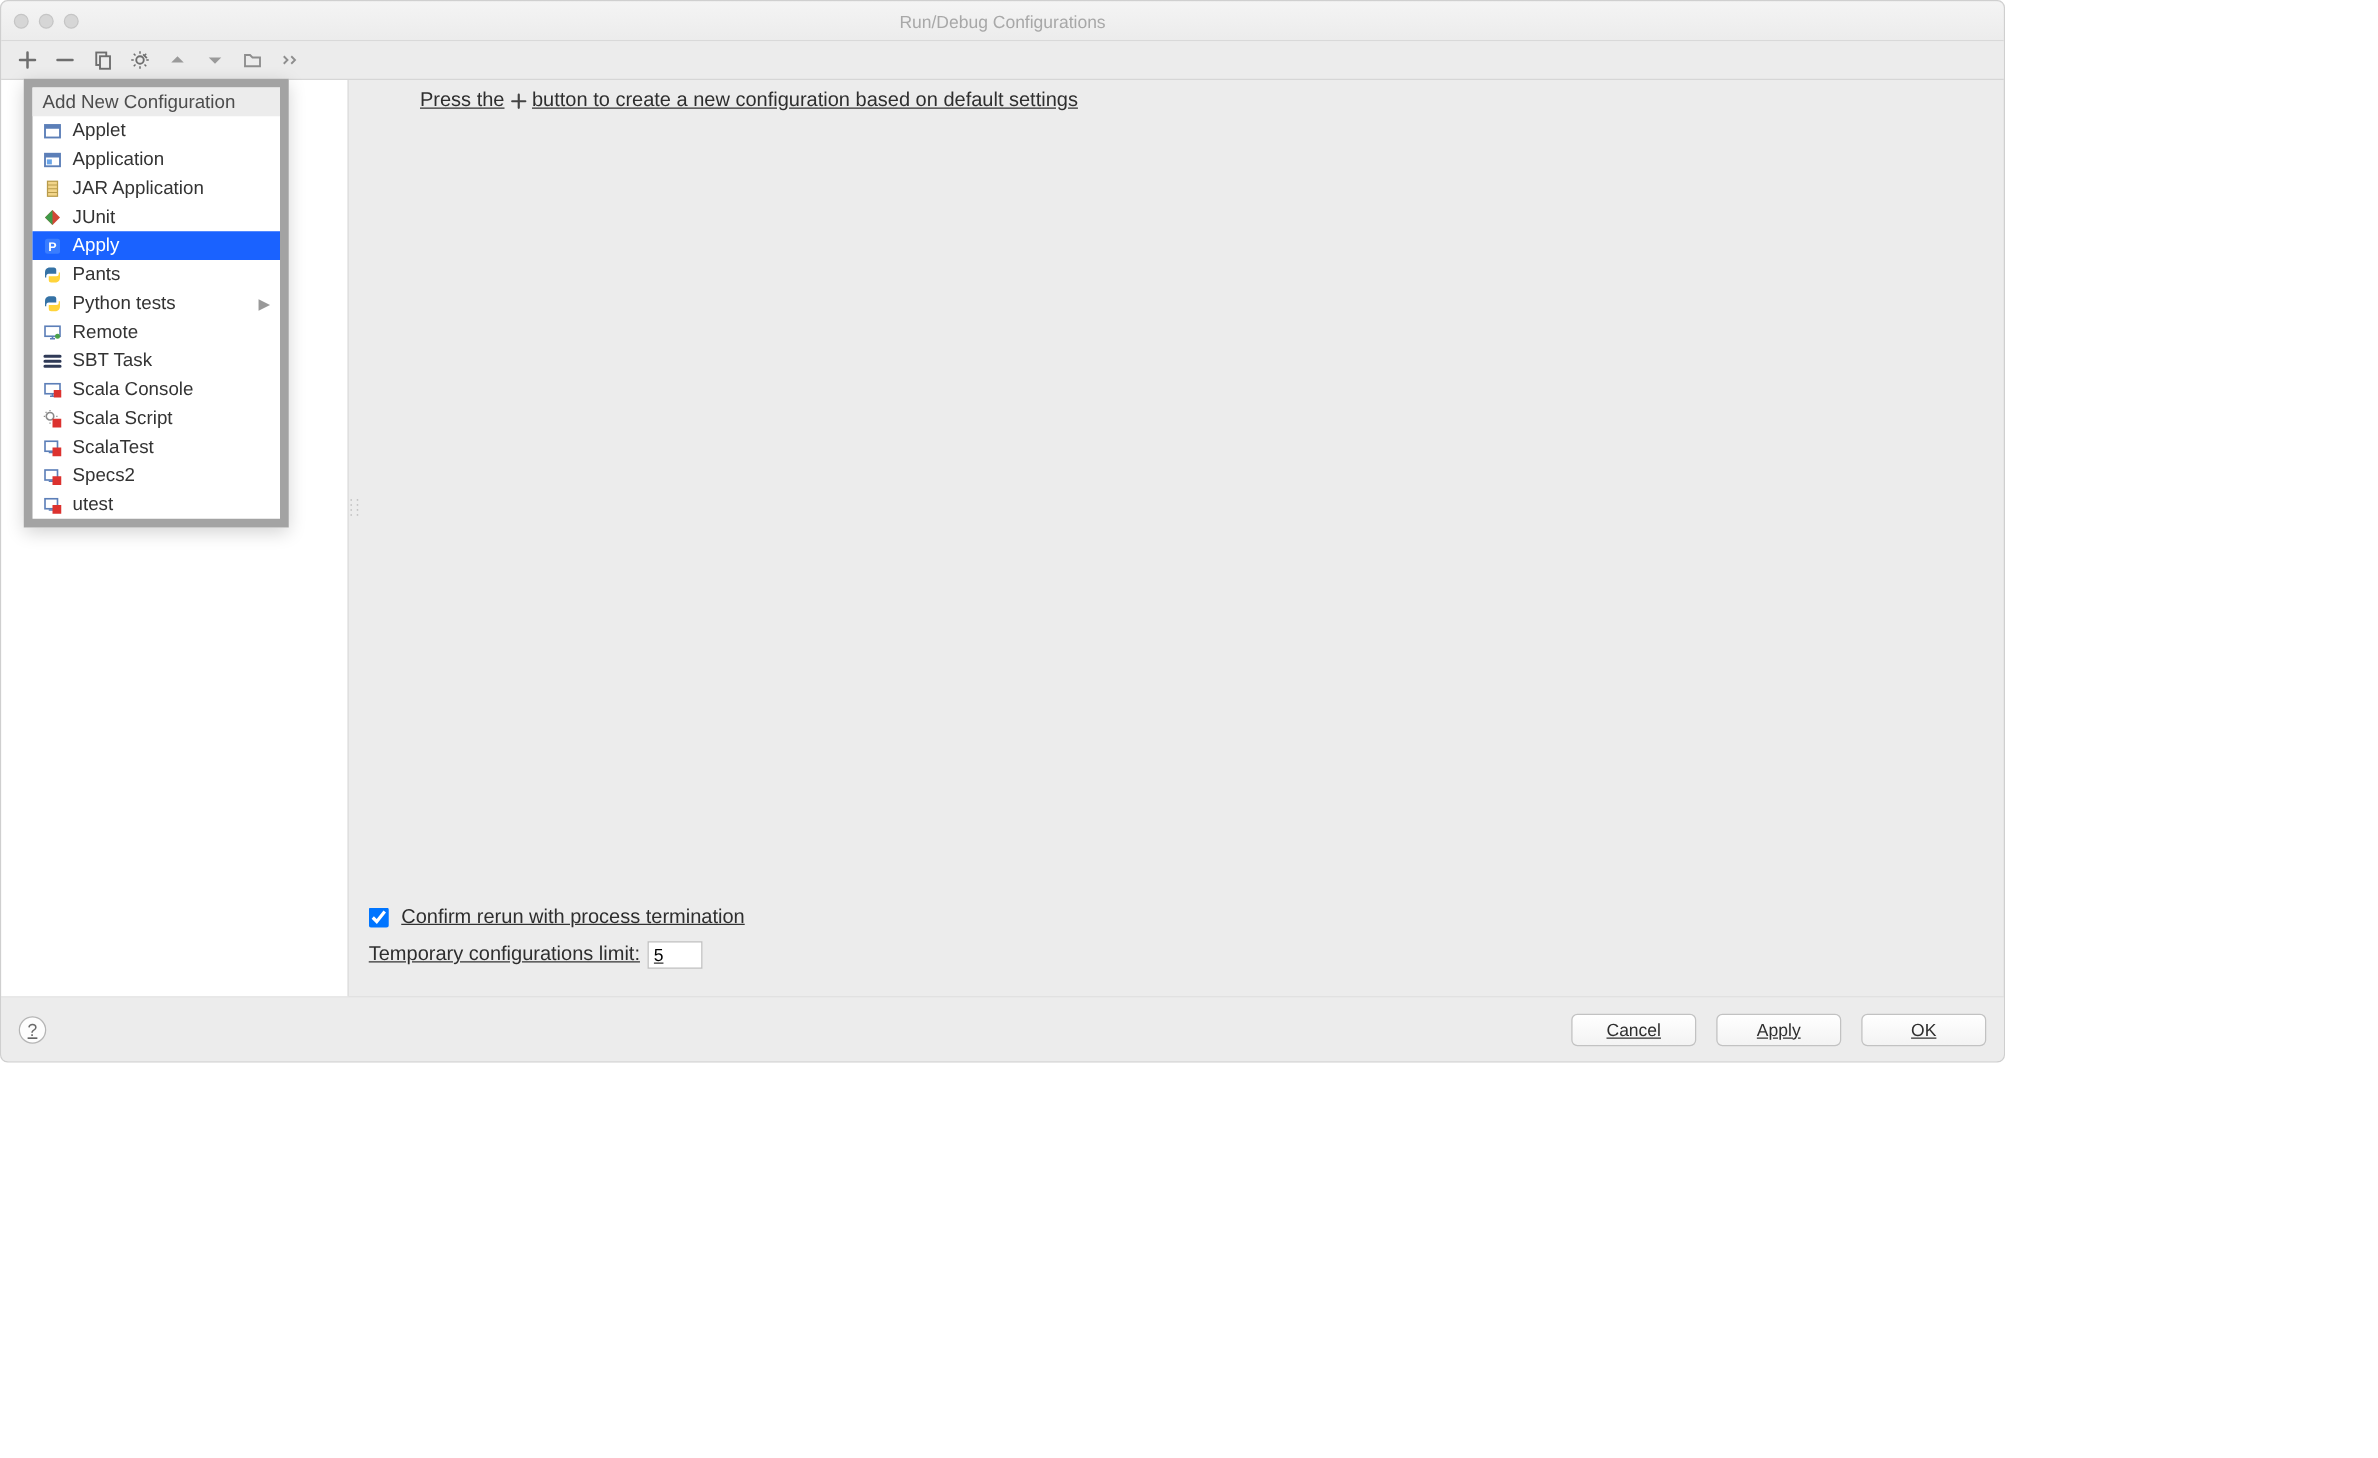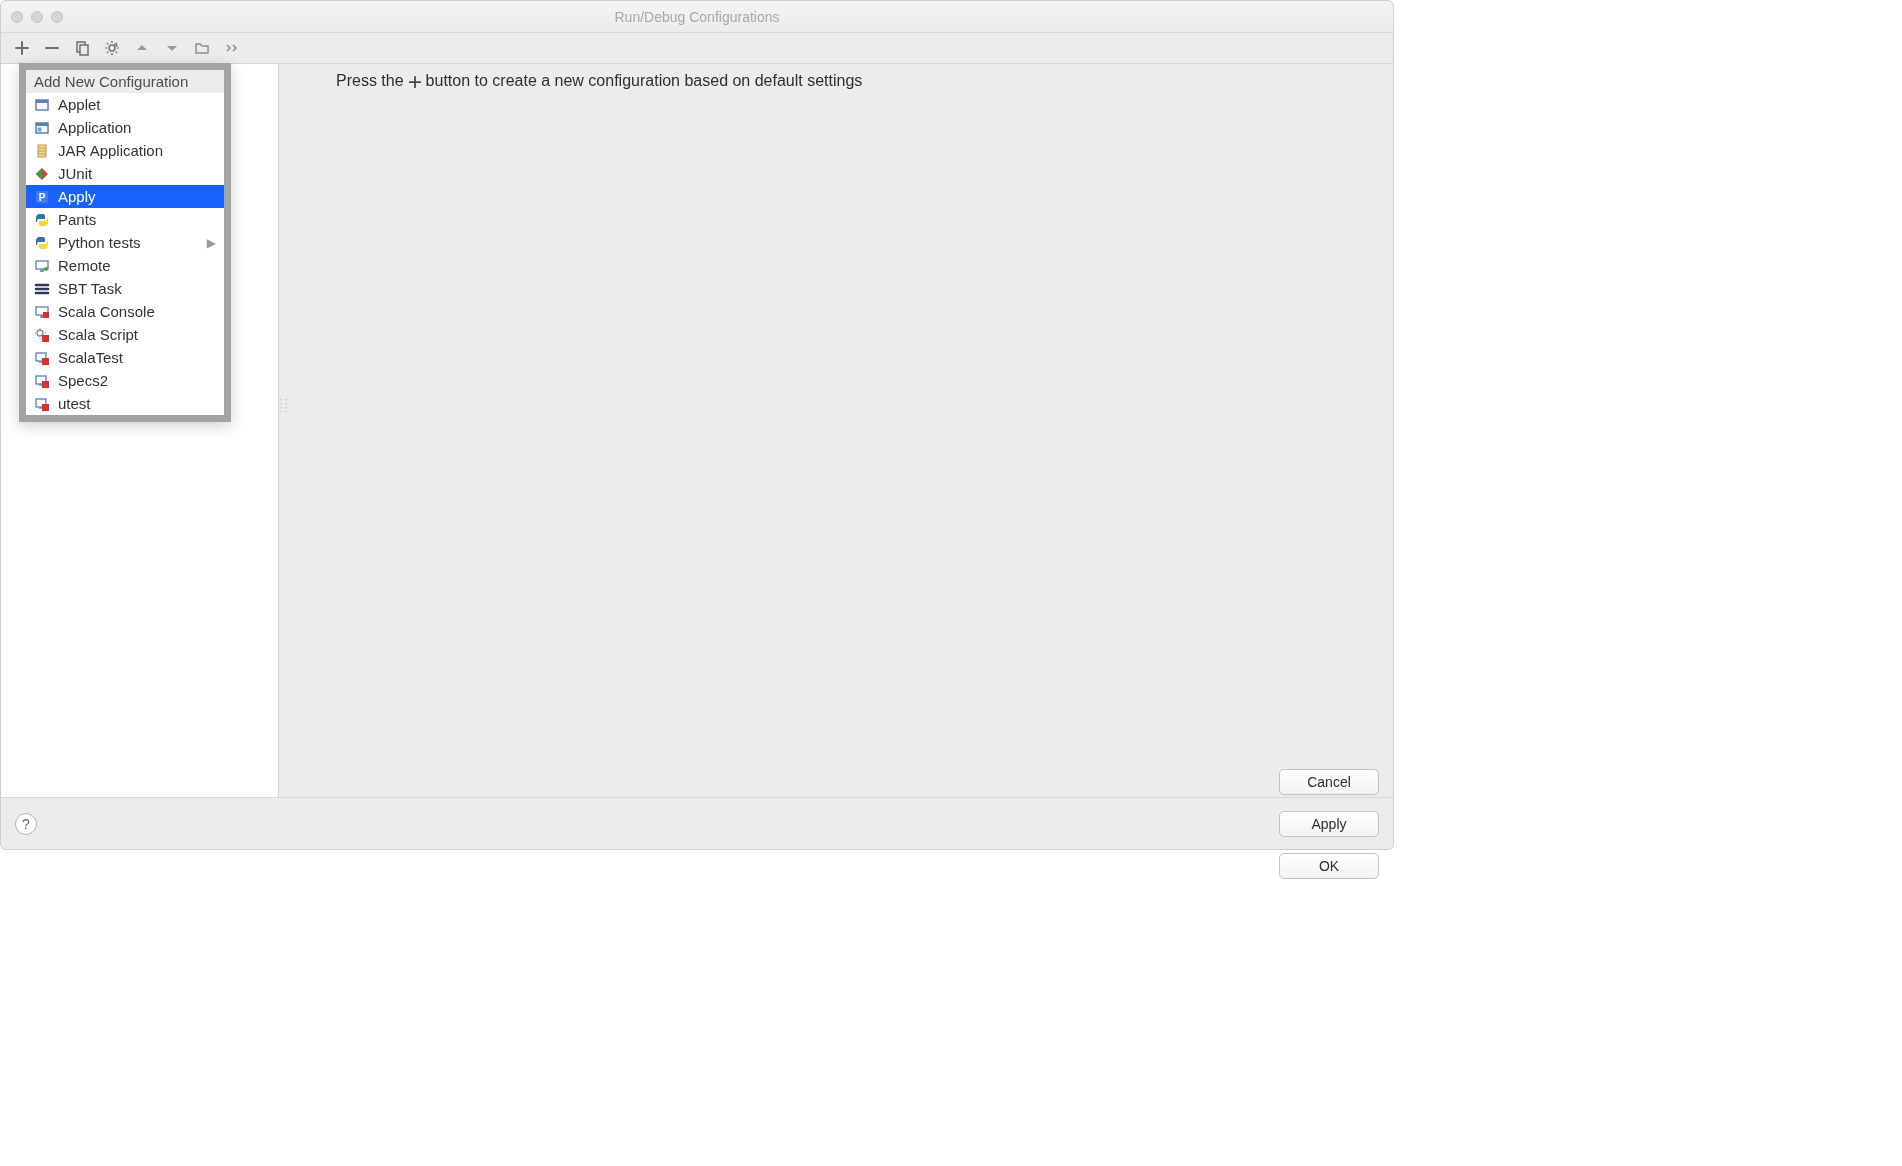--- a/index.html
+++ b/index.html
@@ -5,29 +5,30 @@
   * { box-sizing: border-box; margin: 0; padding: 0; }
   body {
     font-family: -apple-system, "Helvetica Neue", Arial, sans-serif;
     background: #fff;
     width: 1902px;
     height: 1166px;
     overflow: hidden;
     color: #333;
   }
   .window {
-    width: 1394px;
+    width: 1604px;
     height: 850px;
     background: #ececec;
     border: 1px solid #cfcfcf;
     border-radius: 6px;
     position: relative;
     display: flex;
     flex-direction: column;
     overflow: visible;
+    text-decoration: underline;
   }
   .titlebar {
     height: 32px;
     display: flex;
     align-items: center;
     position: relative;
     border-bottom: 1px solid #d9d9d9;
     background: linear-gradient(#f4f4f4, #ececec);
     border-radius: 6px 6px 0 0;
   }
@@ -154,21 +155,20 @@
     border: 1px solid #b5b5b5;
     background: #fdfdfd;
     display: flex; align-items: center; justify-content: center;
     font-size: 14px; color: #6a6a6a;
     cursor: pointer;
   }
   .footer-btns {
     margin-left: auto;
     display: flex;
     gap: 16px;
-    flex-direction: column;
   }
   .mac-btn {
     min-width: 100px;
     height: 26px;
     padding: 0 18px;
     border: 1px solid #c2c2c2;
     border-radius: 5px;
     background: linear-gradient(#ffffff, #f3f3f3);
     font-size: 14px;
     color: #2e2e2e;
@@ -292,20 +292,30 @@
       <div class="hint-row">
         <span>Press the</span>
         <span>
           <svg viewBox="0 0 16 16">
               <path d="M8 2v12M2 8h12" stroke="#444" stroke-width="2" fill="none" stroke-linecap="round"></path>
             </svg>
         </span>
         <span>button to create a new configuration based on default settings</span>
       </div>
 
+      <div class="bottom-options">
+        <label class="checkbox-row">
+          <input type="checkbox" id="confirm-rerun-cb" checked="" style="">
+          <span>Confirm rerun with process termination</span>
+        </label>
+        <div class="limit-row">
+          <span>Temporary configurations limit:</span>
+          <input type="text" value="5" style="">
+        </div>
+      </div>
     </div>
   </div>
 
   <div class="button-bar">
     <div class="help-btn">?</div>
     <div class="footer-btns">
       <button class="mac-btn">Cancel</button>
       <button class="mac-btn">Apply</button>
       <button class="mac-btn">OK</button>
     </div>

